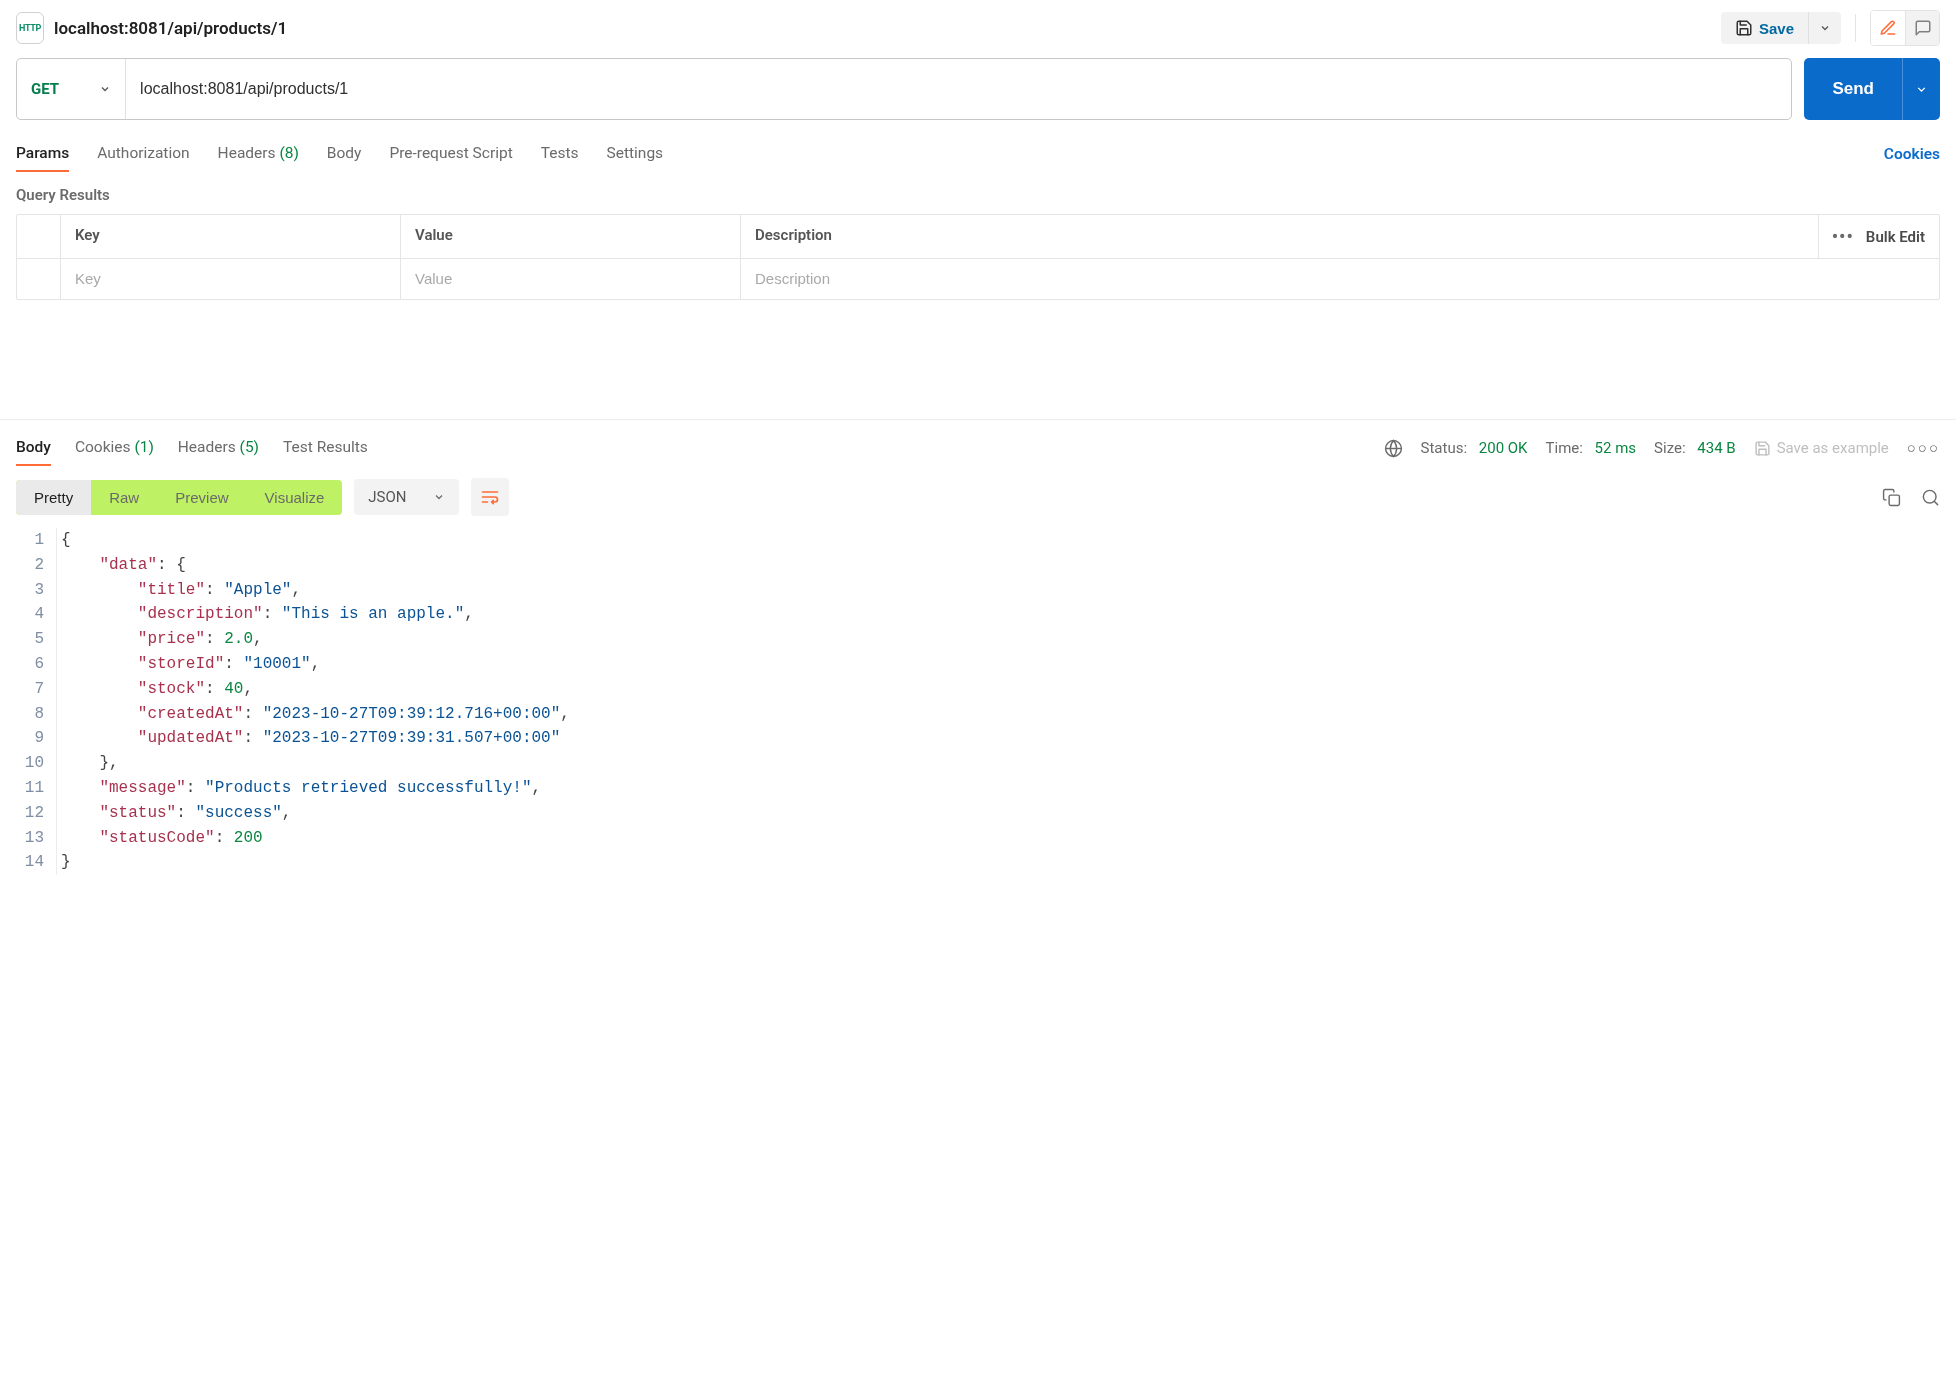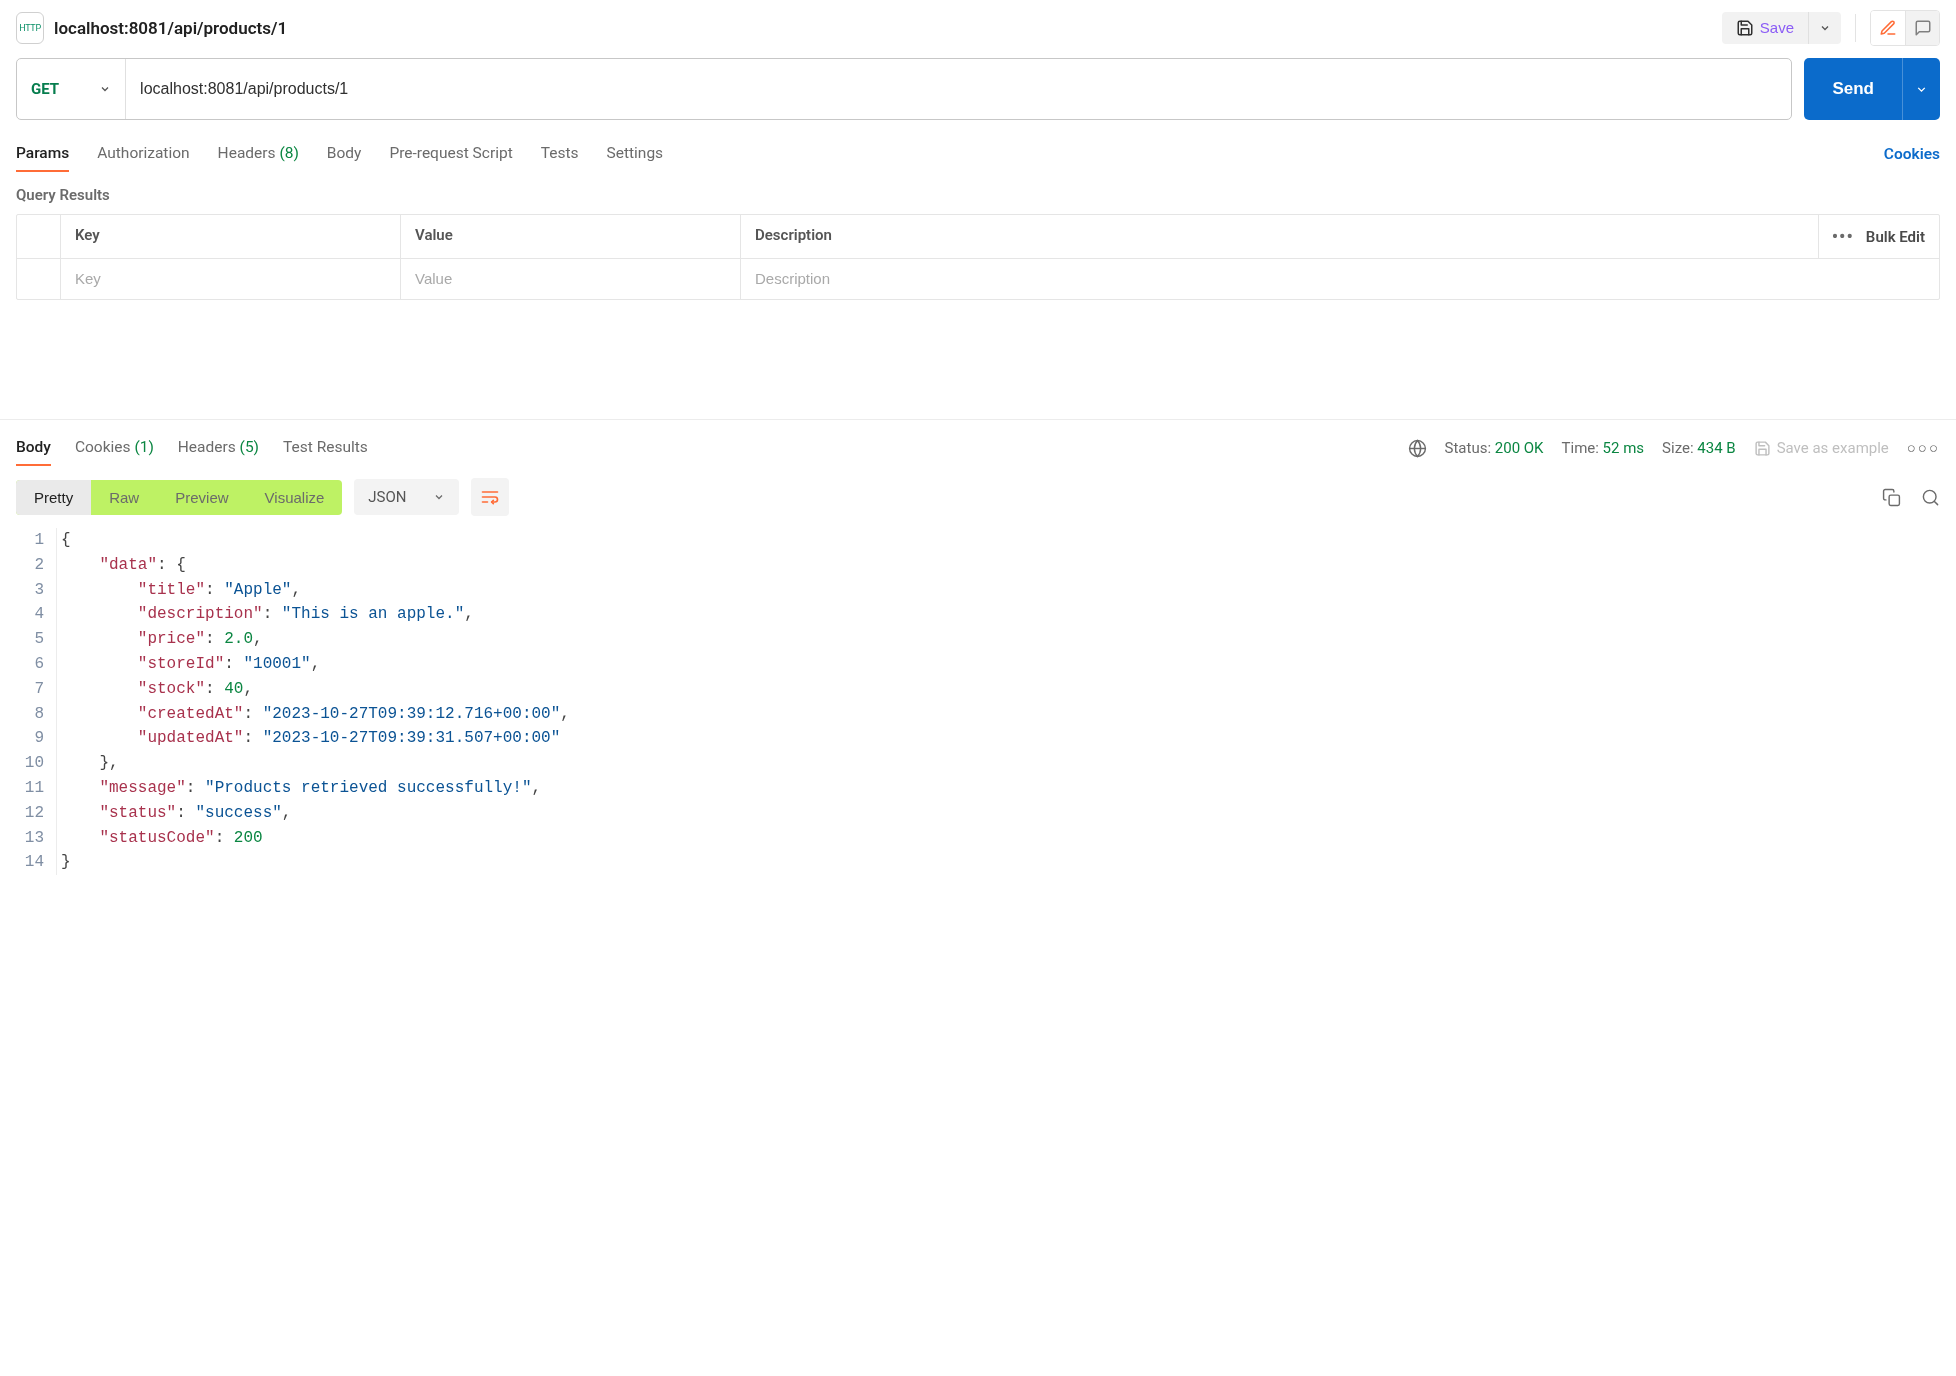--- a/index.html
+++ b/index.html
@@ -15,36 +15,36 @@
     display: flex;
     align-items: center;
     padding: 10px 16px;
     gap: 10px;
   }
   .http-badge {
     width: 28px; height: 32px;
     border: 1px solid #d0d0d0;
     border-radius: 6px;
     display: flex; align-items: center; justify-content: center;
-    font-size: 9px; font-weight: 400; color: #0b8f67;
+    font-size: 9px; font-weight: 700; color: #0b8f67;
     letter-spacing: -0.3px;
   }
   .tab-title {
     font-size: 17px;
     font-weight: 600;
     color: #212121;
     flex: 1;
   }
   .header-actions { display:flex; align-items:center; gap:8px; }
   .btn-save-group { display:flex; }
   .btn-save {
-    display:flex; align-items:flex-start; gap:6px;
+    display:flex; align-items:flex-end; gap:6px;
     background:#f2f2f2; border:none;
     padding: 7px 14px; border-radius: 4px 0 0 4px;
-    font-size:15px; font-weight:400; color:#8b5cf6;
+    font-size:15px; font-weight:700; color:#0369a1;
     cursor:pointer;
   }
   .btn-save-chevron {
     background:#f2f2f2; border:none; border-left:1px solid #e0e0e0;
     padding: 7px 10px; border-radius:0 4px 4px 0; cursor:pointer;
     display:flex; align-items:center;
   }
   .divider-v { width:1px; height:28px; background:#e3e3e3; margin:0 6px;}
   .icon-btn {
     width:34px; height:34px; border:1px solid #e3e3e3; border-radius:4px;
@@ -127,21 +127,21 @@
   .resp-header {
     display:flex; align-items:center; padding: 10px 16px 0 16px; gap:18px;
   }
   .resp-tab {
     padding:8px 0; margin-right:6px; font-size:15.5px; color:#6b6b6b; cursor:pointer;
     border-bottom:2px solid transparent;
   }
   .resp-tab.active { color:#212121; border-bottom-color:#ff6c37; font-weight:500;}
   .resp-tab .count { color:#0b8642;}
   .resp-meta { margin-left:auto; display:flex; align-items:center; gap:18px; font-size:15px; color:#6b6b6b;}
-  .meta-val { color:#0b8642;}
+  .meta-val { color:#0b8642;margin-left:8px;}
   .save-example { display:flex; align-items:center; gap:6px; color:#bfbfbf; cursor:default;}
   .meta-dots { color:#6b6b6b; cursor:pointer; letter-spacing:2px;}
 
   
   .body-toolbar { display:flex; align-items:center; gap:12px; padding:12px 16px;}
   .seg { display:flex; background:#bef264; border-radius:4px; overflow:hidden;}
   .seg-btn {
     padding:9px 18px; font-size:15px; color:#6b6b6b; background:transparent; border:none; cursor:pointer;
   }
   .seg-btn.active { background:#eaeaea; color:#212121; font-weight:500;}

